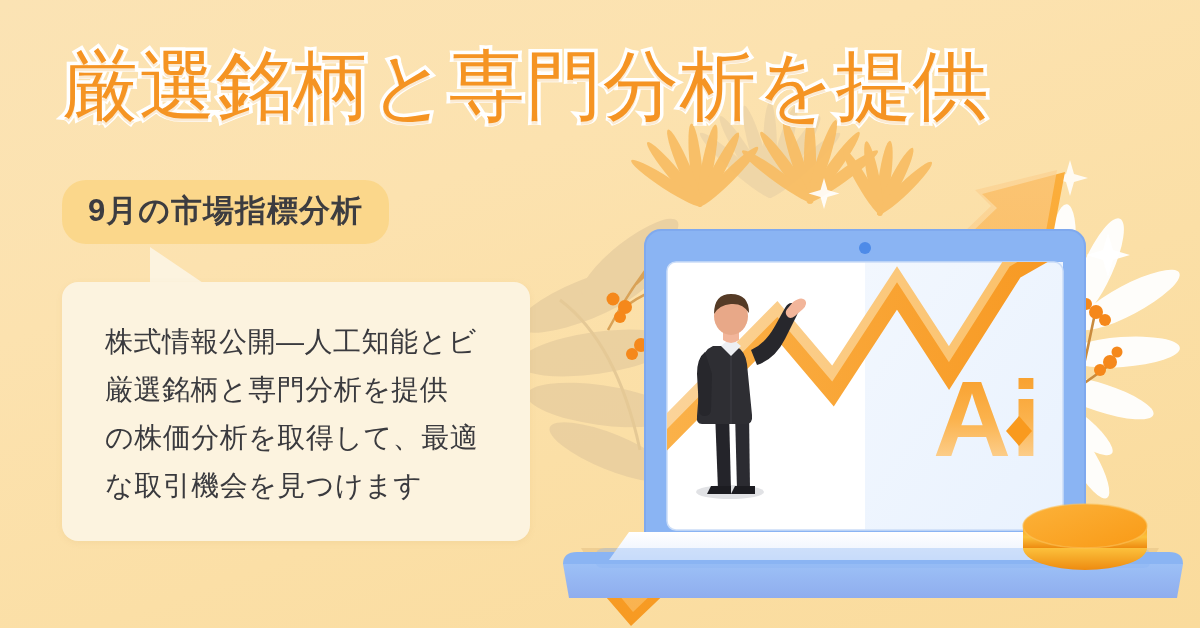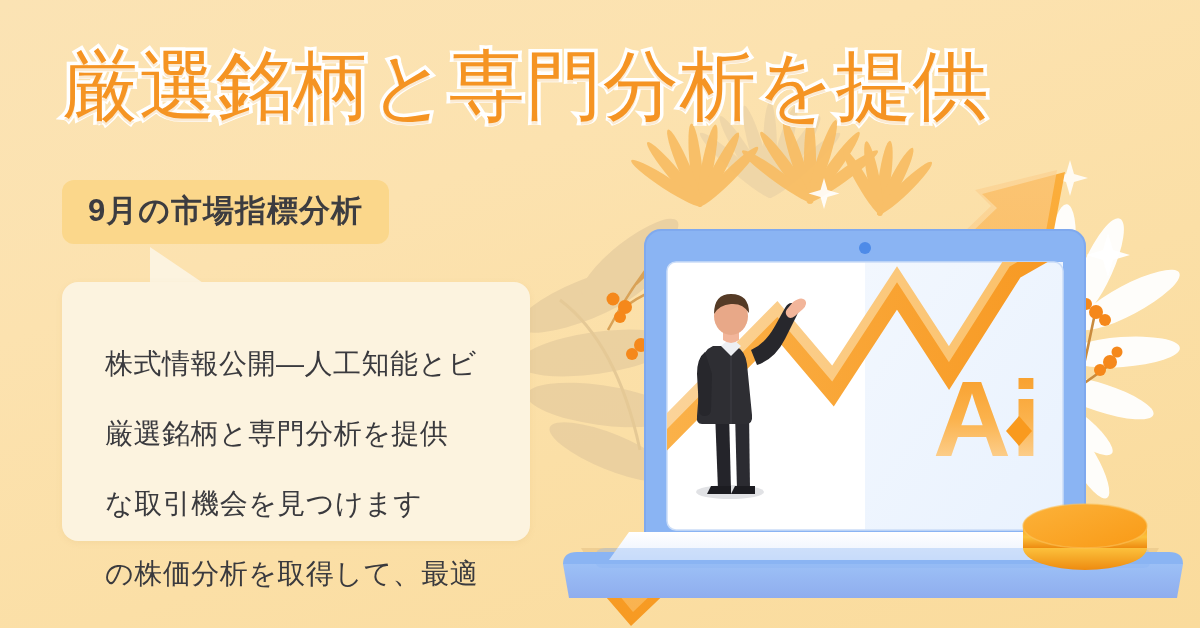--- a/index.html
+++ b/index.html
@@ -24,21 +24,21 @@
     white-space:nowrap;
     -webkit-text-stroke:7px #FFFFFF;
     paint-order:stroke fill;
     text-shadow:0 3px 0 rgba(236,150,30,.20);
   }
 
   
   #badge{
     position:absolute;left:62px;top:180px;
     background:#FBD78B;
-    border-radius:12px;
+    border-radius:24px;
     padding:10px 26px 12px 26px;
     font-size:31px;font-weight:bold;color:#3C3C40;
     letter-spacing:1px;white-space:nowrap;
   }
 
   
   #bubble{
     position:absolute;left:62px;top:282px;
     width:468px;height:259px;
     background:#FCF3DF;
@@ -51,21 +51,21 @@
     border-left:0 solid transparent;
     border-right:62px solid transparent;
     border-bottom:42px solid #FCF3DF;
   }
   #bubble-text{
     position:absolute;left:105px;top:318px;
     width:420px;
     font-size:28px;line-height:1.72;color:#3A3A3E;
     letter-spacing:.5px;
   }
-  #bubble-text span{display:block;white-space:nowrap;margin-top:22px;}
+  #bubble-text span{display:block;white-space:nowrap;}
 
   
   #illo{position:absolute;left:545px;top:120px;width:655px;height:508px;}
 </style>
 </head>
 <body>
 
 <div id="stage">
 
   <svg class="art-layer" viewBox="0 0 1200 628" width="1200" height="628" preserveAspectRatio="none">
@@ -307,17 +307,17 @@
 
   <div id="badge">
     <span>9月の市場指標分析</span>
   </div>
 
   <div id="bubble-tail"></div>
   <div id="bubble"></div>
   <div id="bubble-text">
     <span>株式情報公開―人工知能とビ</span>
     <span>厳選銘柄と専門分析を提供</span>
+    <span>の株価分析を取得して、最適</span>
     <span>な取引機会を見つけます</span>
-    <span>の株価分析を取得して、最適</span>
   </div>
 
 </div>
 
 </body></html>

